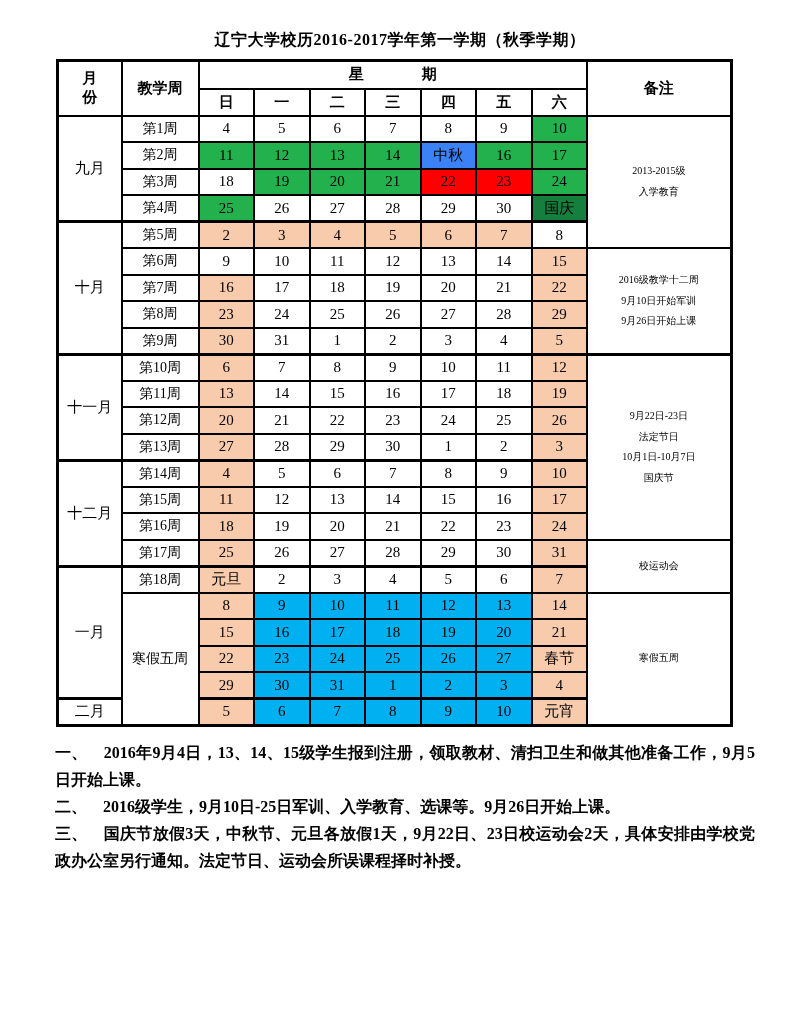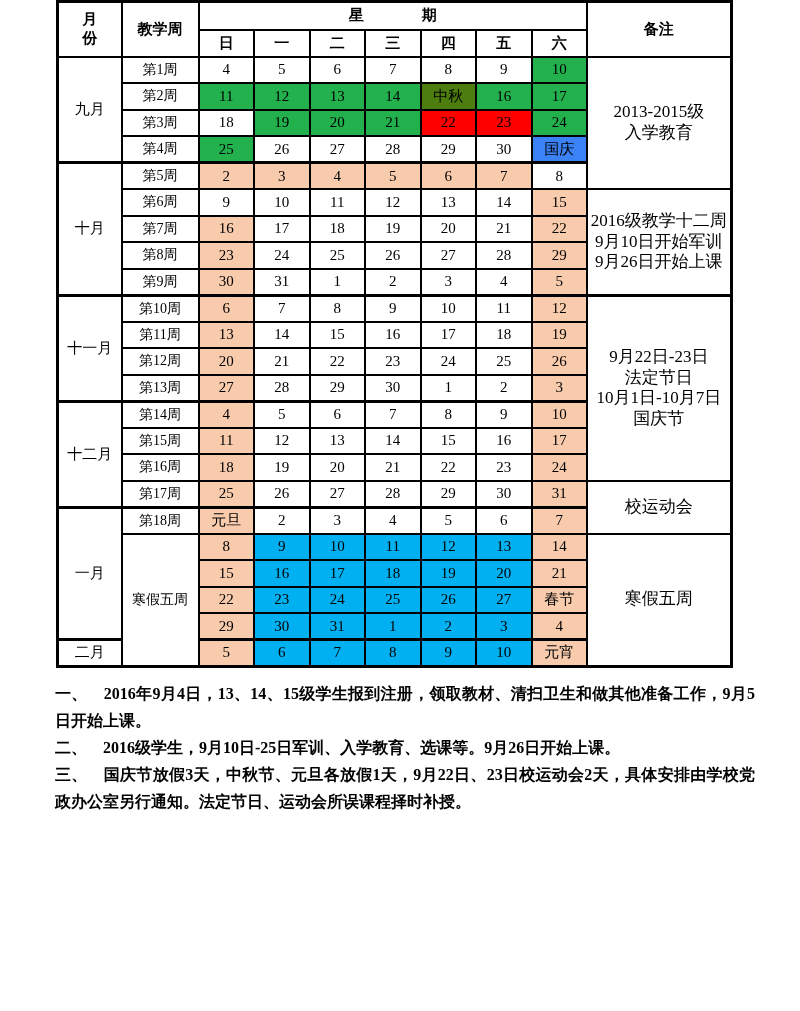--- a/index.html
+++ b/index.html
@@ -38,35 +38,36 @@
   col.c-remark{width:144px;}
   tr.h1{height:28px;}
   tr.h2{height:27px;}
   tbody tr{height:26.5px;}
   thead th{font-weight:bold;font-size:15px;}
   .stack{line-height:19px;}
   .spread{display:flex;justify-content:center;gap:58px;}
   td.month{font-size:15px;}
   td.week{font-size:14px;margin-left:11px;}
   td.day{font-size:15px;}
-  td.remark{font-size:17px;line-height:20.5px;}
+  td.remark{font-size:10px;line-height:20.5px;}
   tr.mb > td{border-top-width:3px;}
   .notes{
     margin:12px 45px 0 55px;
     font-size:16px;
     font-weight:bold;
     line-height:27px;
   }
   .notes p{margin:0;text-align:justify;}
 </style>
 </head>
 <body>
 
 <div class="page">
 
+  <div class="title">辽宁大学校历2016-2017学年第一学期（秋季学期）</div>
 
   <table class="cal">
     <colgroup>
       <col class="c-month">
         <col class="c-week">
       <col class="c-day">
         <col class="c-day">
         <col class="c-day">
         <col class="c-day">
       <col class="c-day">
@@ -116,21 +117,21 @@
             <div>2013-2015级</div>
             <div>入学教育</div>
           </td>
         </tr>
         <tr>
           <td class="week" rowspan="1">第2周</td>
           <td class="day" style="background: rgb(34, 177, 76);">11</td>
           <td class="day" style="background: rgb(34, 177, 76);">12</td>
           <td class="day" style="background: rgb(34, 177, 76);">13</td>
           <td class="day" style="background: rgb(34, 177, 76);">14</td>
-          <td class="day" style="background: #4d7c0f;">中秋</td>
+          <td class="day" style="background: #3b82f6;">中秋</td>
           <td class="day" style="background: rgb(34, 177, 76);">16</td>
           <td class="day" style="background: rgb(34, 177, 76);">17</td>
         </tr>
         <tr>
           <td class="week" rowspan="1">第3周</td>
           <td class="day">18</td>
           <td class="day" style="background: rgb(34, 177, 76);">19</td>
           <td class="day" style="background: rgb(34, 177, 76);">20</td>
           <td class="day" style="background: rgb(34, 177, 76);">21</td>
           <td class="day" style="background: rgb(255, 0, 0);">22</td>
@@ -138,21 +139,21 @@
           <td class="day" style="background: rgb(34, 177, 76);">24</td>
         </tr>
         <tr>
           <td class="week" rowspan="1">第4周</td>
           <td class="day" style="background: rgb(34, 177, 76);">25</td>
           <td class="day">26</td>
           <td class="day">27</td>
           <td class="day">28</td>
           <td class="day">29</td>
           <td class="day">30</td>
-          <td class="day" style="background: #3b82f6;">国庆</td>
+          <td class="day" style="background: #15803d;">国庆</td>
         </tr>
         <tr class="mb">
           <td class="month" rowspan="5">十月</td>
           <td class="week" rowspan="1">第5周</td>
           <td class="day" style="background: rgb(248, 203, 173);">2</td>
           <td class="day" style="background: rgb(248, 203, 173);">3</td>
           <td class="day" style="background: rgb(248, 203, 173);">4</td>
           <td class="day" style="background: rgb(248, 203, 173);">5</td>
           <td class="day" style="background: rgb(248, 203, 173);">6</td>
           <td class="day" style="background: rgb(248, 203, 173);">7</td>

